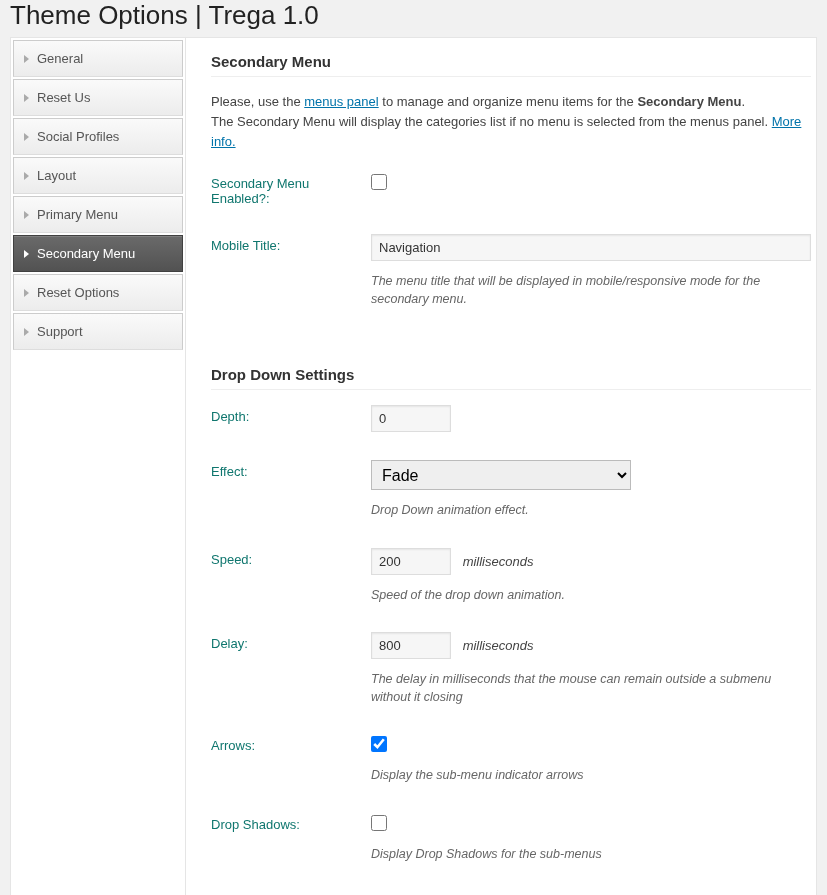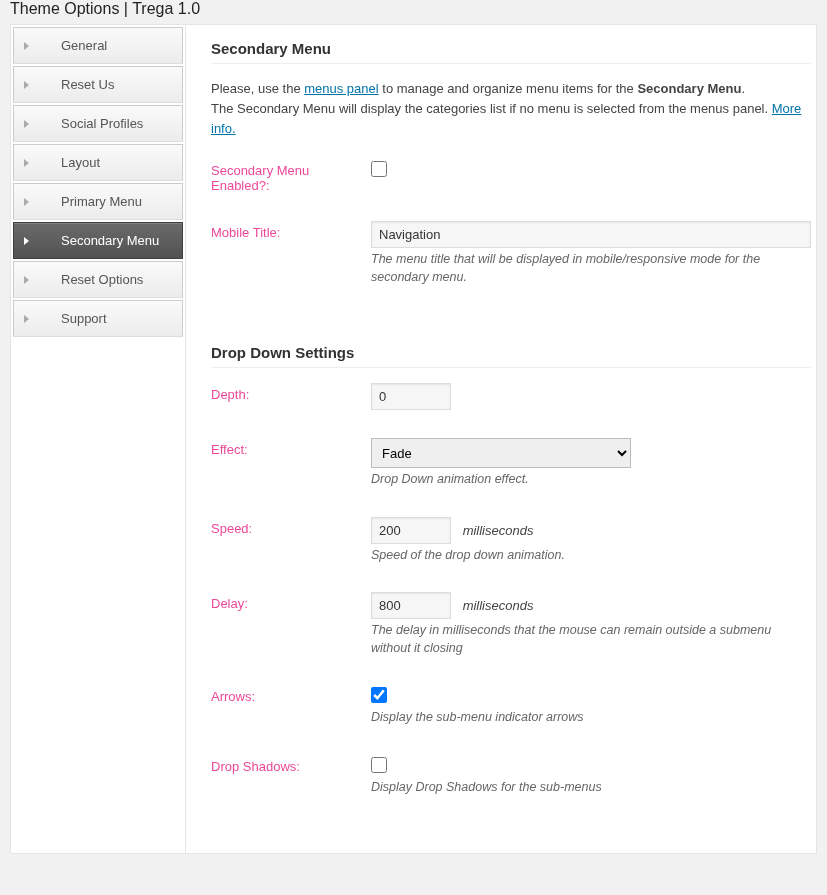--- a/index.html
+++ b/index.html
@@ -1,18 +1,18 @@
 <!DOCTYPE html>
 <html><head>
 <meta charset="utf-8">
 <style>
 * { box-sizing: border-box; margin: 0; padding: 0; }
 body { font-family: -apple-system, "Segoe UI", Helvetica, Arial, sans-serif; font-size: 13px; color: #444; background: #f1f1f1; }
 
-.page-header { padding: 0 0 6px 10px; font-size: 16px; font-weight: 400; color: #222; }
+.page-header { padding: 0 0 6px 10px; font-size: 26px; font-weight: 400; color: #222; }
 
 .panel {
   background: #fff;
   border: 1px solid #e5e5e5;
   margin: 0 10px 0 10px;
   display: flex;
   min-height: 830px;
   position: relative;
 }
 
@@ -26,21 +26,20 @@
   display: flex;
   align-items: center;
   padding: 10px 10px;
   background: linear-gradient(#fafafa, #ececec);
   border: 1px solid #ccc;
   border-bottom: 1px solid #ddd;
   margin: 2px;
   cursor: pointer;
   color: #555;
   font-size: 13px;
-  gap: 24px;
 }
 .sidebar-item .tri {
   display: inline-block;
   width: 0; height: 0;
   border-top: 4px solid transparent;
   border-bottom: 4px solid transparent;
   border-left: 5px solid #aaa;
   margin-right: 8px;
 }
 .sidebar-item.active {
@@ -60,46 +59,46 @@
   padding-bottom: 6px;
   border-bottom: 1px solid #eee;
   margin-bottom: 15px;
 }
 
 .intro { color: #444; line-height: 1.55; margin-bottom: 20px; font-size: 13px; }
 .intro b { font-weight: bold; }
 .intro a { color: #0073aa; text-decoration: underline; }
 
 .field-row { display: flex; align-items: flex-start; margin-bottom: 28px; }
-.field-label { width: 160px; flex-shrink: 0; color: #ec4899; padding-top: 4px; font-size: 13px; }
+.field-label { width: 160px; flex-shrink: 0; color: #0f766e; padding-top: 4px; font-size: 13px; }
 .field-control { flex: 1; }
 .field-control input[type="text"] {
   width: 80px;
   padding: 5px 7px;
   border: 1px solid #ddd;
   background: #f6f6f6;
   box-shadow: inset 0 1px 2px rgba(0,0,0,0.07);
   font-size: 13px;
   color: #333;
 }
 .field-control input.wide { width: 440px; max-width: 100%; }
 .field-control select {
   width: 260px;
   padding: 4px 6px;
   border: 1px solid #bbb;
   background: #efefef;
-  font-size: 13px;
+  font-size: 16px;
   height: 30px;
 }
 .field-control input[type="checkbox"] {
   width: 16px; height: 16px;
   margin-top: 2px;
 }
 .inline-unit { font-style: italic; color: #444; margin-left: 8px; font-size: 13px; }
-.help { font-style: italic; color: #666; font-size: 12.5px; margin-top: 3px; line-height: 1.4; }
+.help { font-style: italic; color: #666; font-size: 12.5px; margin-top: 12px; line-height: 1.4; }
 
 .divider { height: 30px; }
 </style>
 </head>
 <body>
 
 <div class="page-header">Theme Options | Trega 1.0</div>
 
 <div class="panel">
   <div class="sidebar" id="sidebar">

